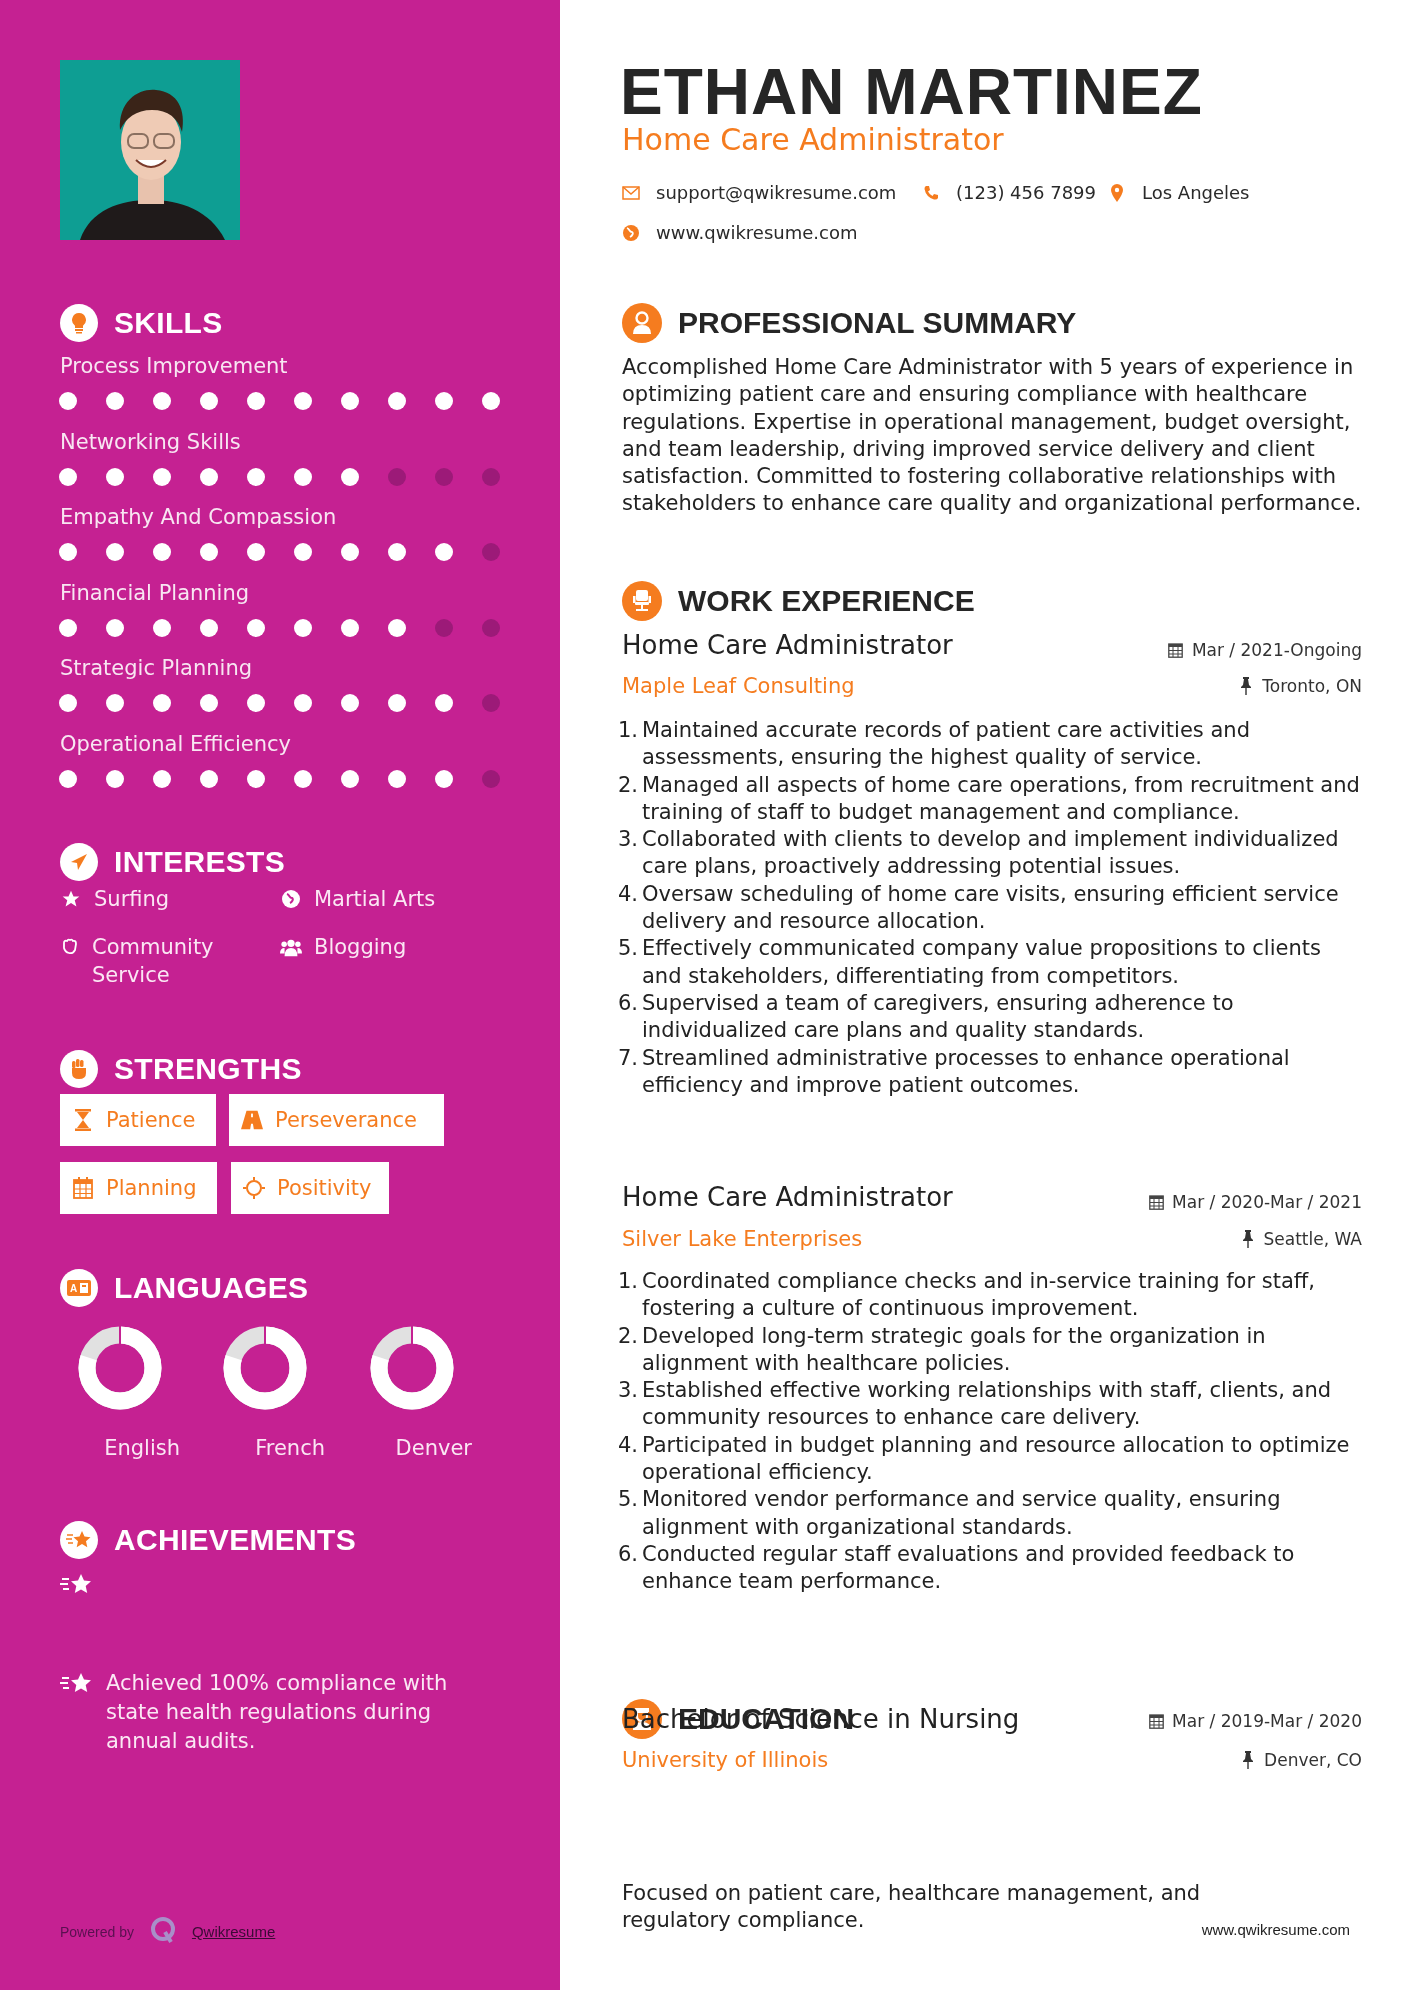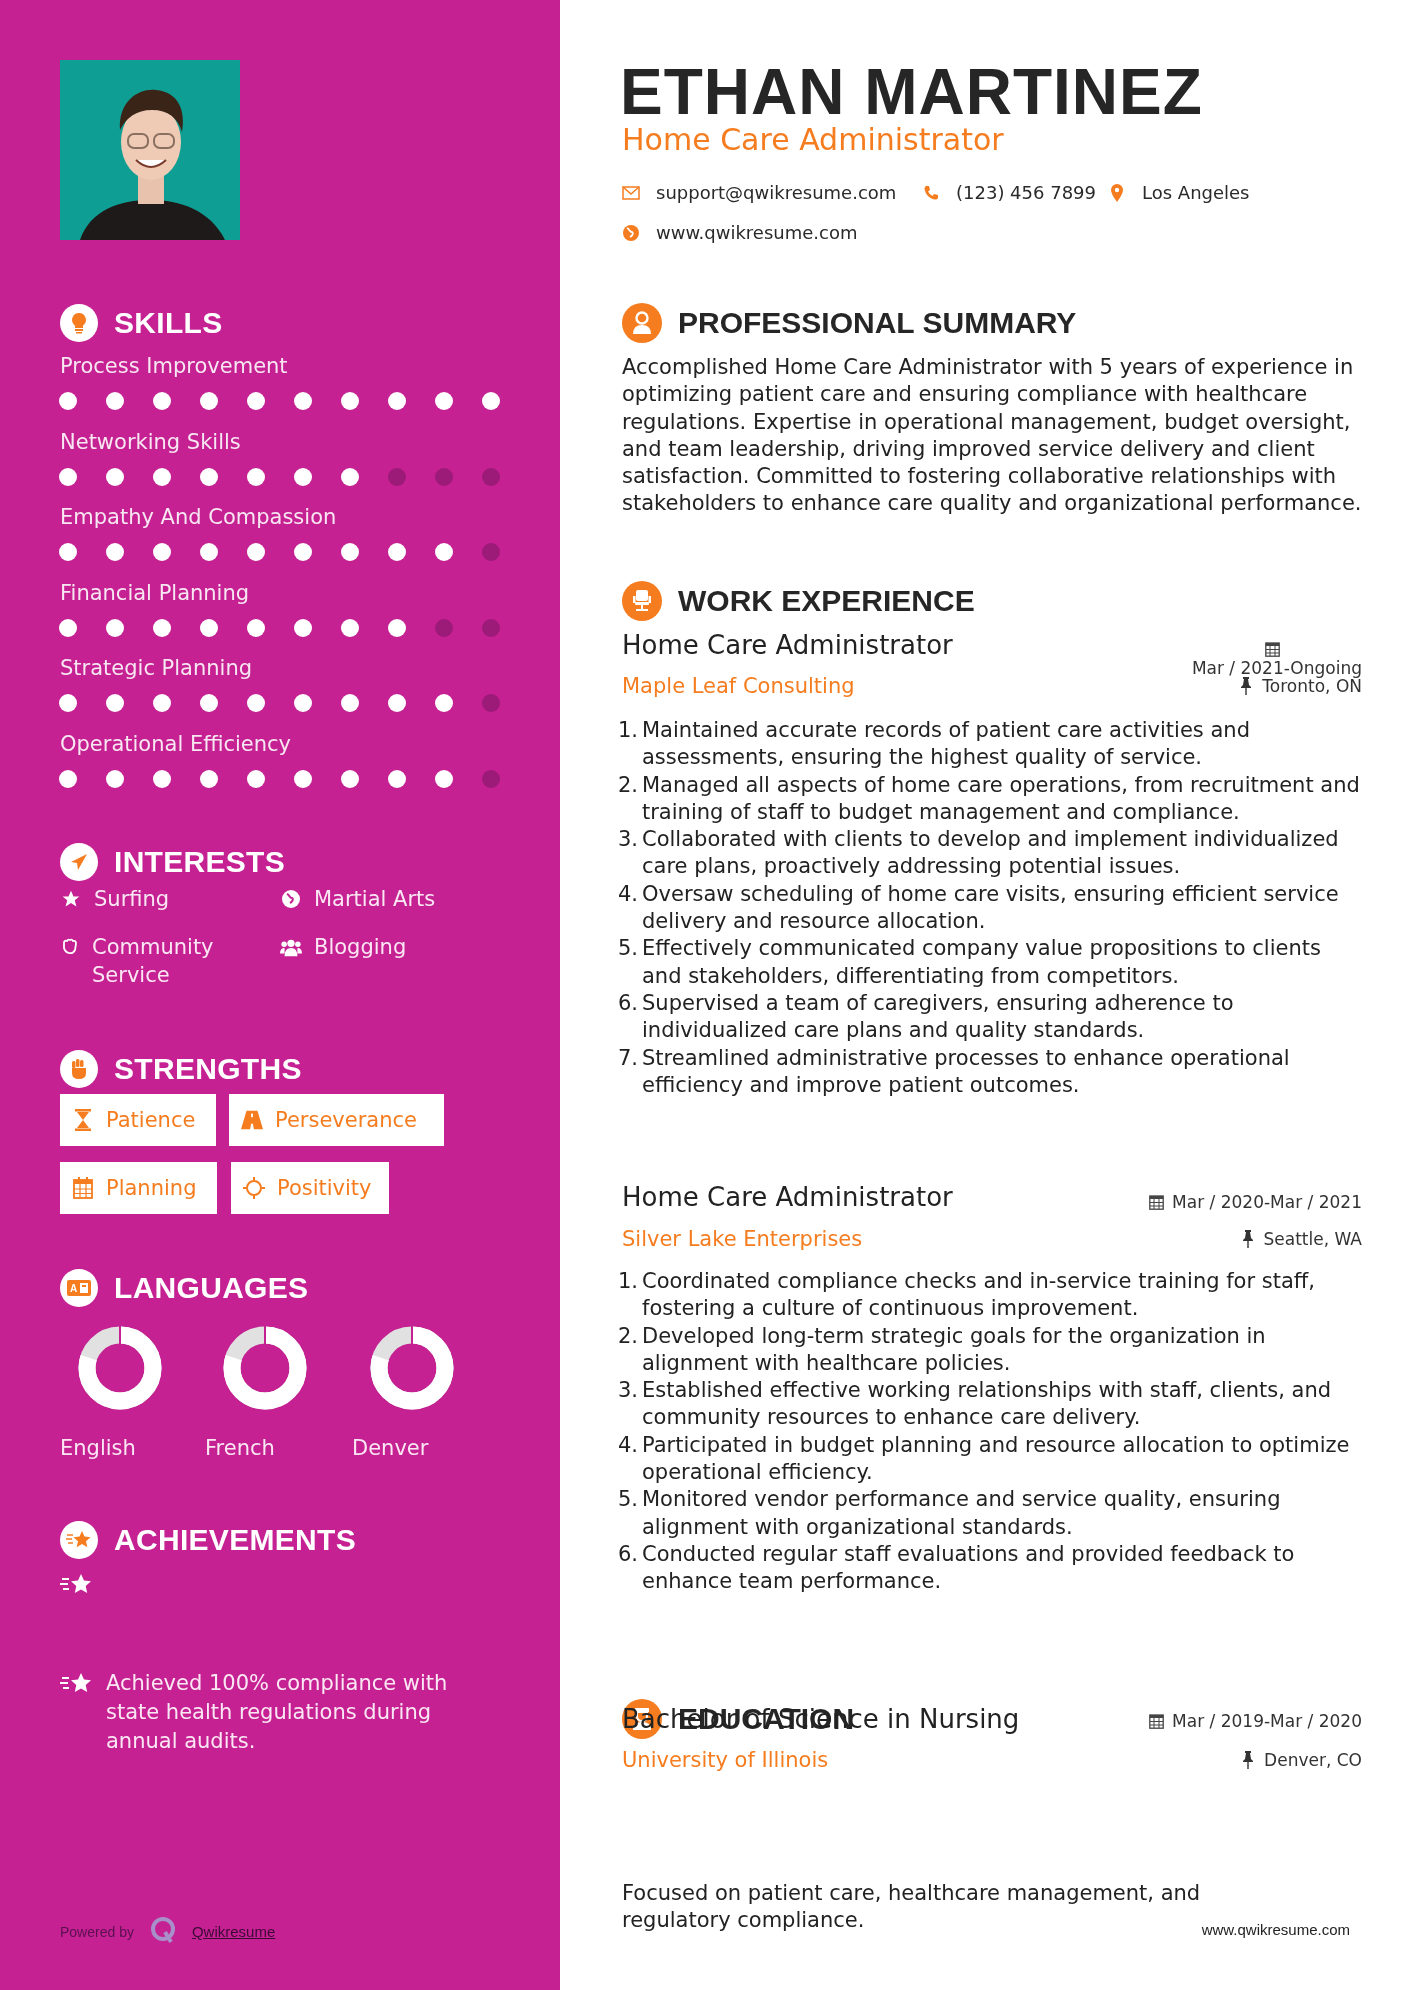--- a/index.html
+++ b/index.html
@@ -18,21 +18,21 @@
   .dot { width: 18px; height: 18px; border-radius: 50%; margin-right: 29px; }
   .dot.on { background: #ffffff; }
   .dot.off { background: #9C1A78; }
 
   .interest { position: absolute; display: flex; align-items: flex-start; font-size: 21px; color: #fbe7f4; line-height: 28px; }
   .interest .iic { width: 22px; height: 28px; margin-right: 12px; display: flex; align-items: center; justify-content: center; }
 
   .badge { position: absolute; height: 52px; background: #fff; display: flex; align-items: center; padding: 0 12px; color: #F57C1F; font-size: 21px; }
   .badge .bic { width: 22px; height: 22px; margin-right: 12px; display: flex; align-items: center; justify-content: center; }
 
-  .lang { position: absolute; width: 120px; text-align: left; }
+  .lang { position: absolute; width: 120px; text-align: right; }
   .lang svg { display: block; margin: 0 auto; }
   .lang .lname { margin-top: 26px; font-size: 21px; color: #fbe7f4; }
 
   .ach { position: absolute; left: 60px; width: 440px; display: flex; }
   .ach .aic { width: 34px; height: 28px; flex: none; margin-right: 12px; }
   .ach .atext { font-size: 21px; line-height: 29px; color: #fbe7f4; }
 
   .powered { position: absolute; left: 60px; top: 1916px; display: flex; align-items: center; font-family: "Liberation Sans", sans-serif; font-size: 14px; color: #5a1050; }
   .powered .qlogo { margin: 0 14px 0 16px; }
   .powered a { color: #3c0a36; text-decoration: underline; font-size: 15px; }
@@ -411,21 +411,21 @@
           <rect x="16.5" y="7" width="2.5" height="7" fill="#fff"></rect>
           <rect x="3" y="13" width="14" height="3" rx="1" fill="#fff"></rect>
           <rect x="9" y="16" width="2" height="4" fill="#fff"></rect>
           <rect x="4" y="20" width="12" height="2" fill="#fff"></rect>
         </svg>
     </span>
     <span class="ttl">WORK EXPERIENCE</span>
   </div>
 
   <div class="role" style="top:630px;">Home Care Administrator</div>
-  <div class="meta" style="top:640px;flex-direction:column;">
+  <div class="meta" style="top:640px;">
     <span class="mic">
       <svg width="15" height="16" viewBox="0 0 15 16">
           <rect x="0.8" y="2" width="13.4" height="13.2" fill="none" stroke="#444" stroke-width="1.3"></rect>
           <rect x="0.8" y="2" width="13.4" height="3" fill="#444"></rect>
           <path d="M5 5 V15 M10 5 V15 M1 8.5 H14 M1 12 H14" stroke="#444" stroke-width="1"></path>
         </svg>
     </span>
     <span>Mar / 2021-Ongoing</span>
   </div>
   <div class="company" style="top:674px;">Maple Leaf Consulting</div>

